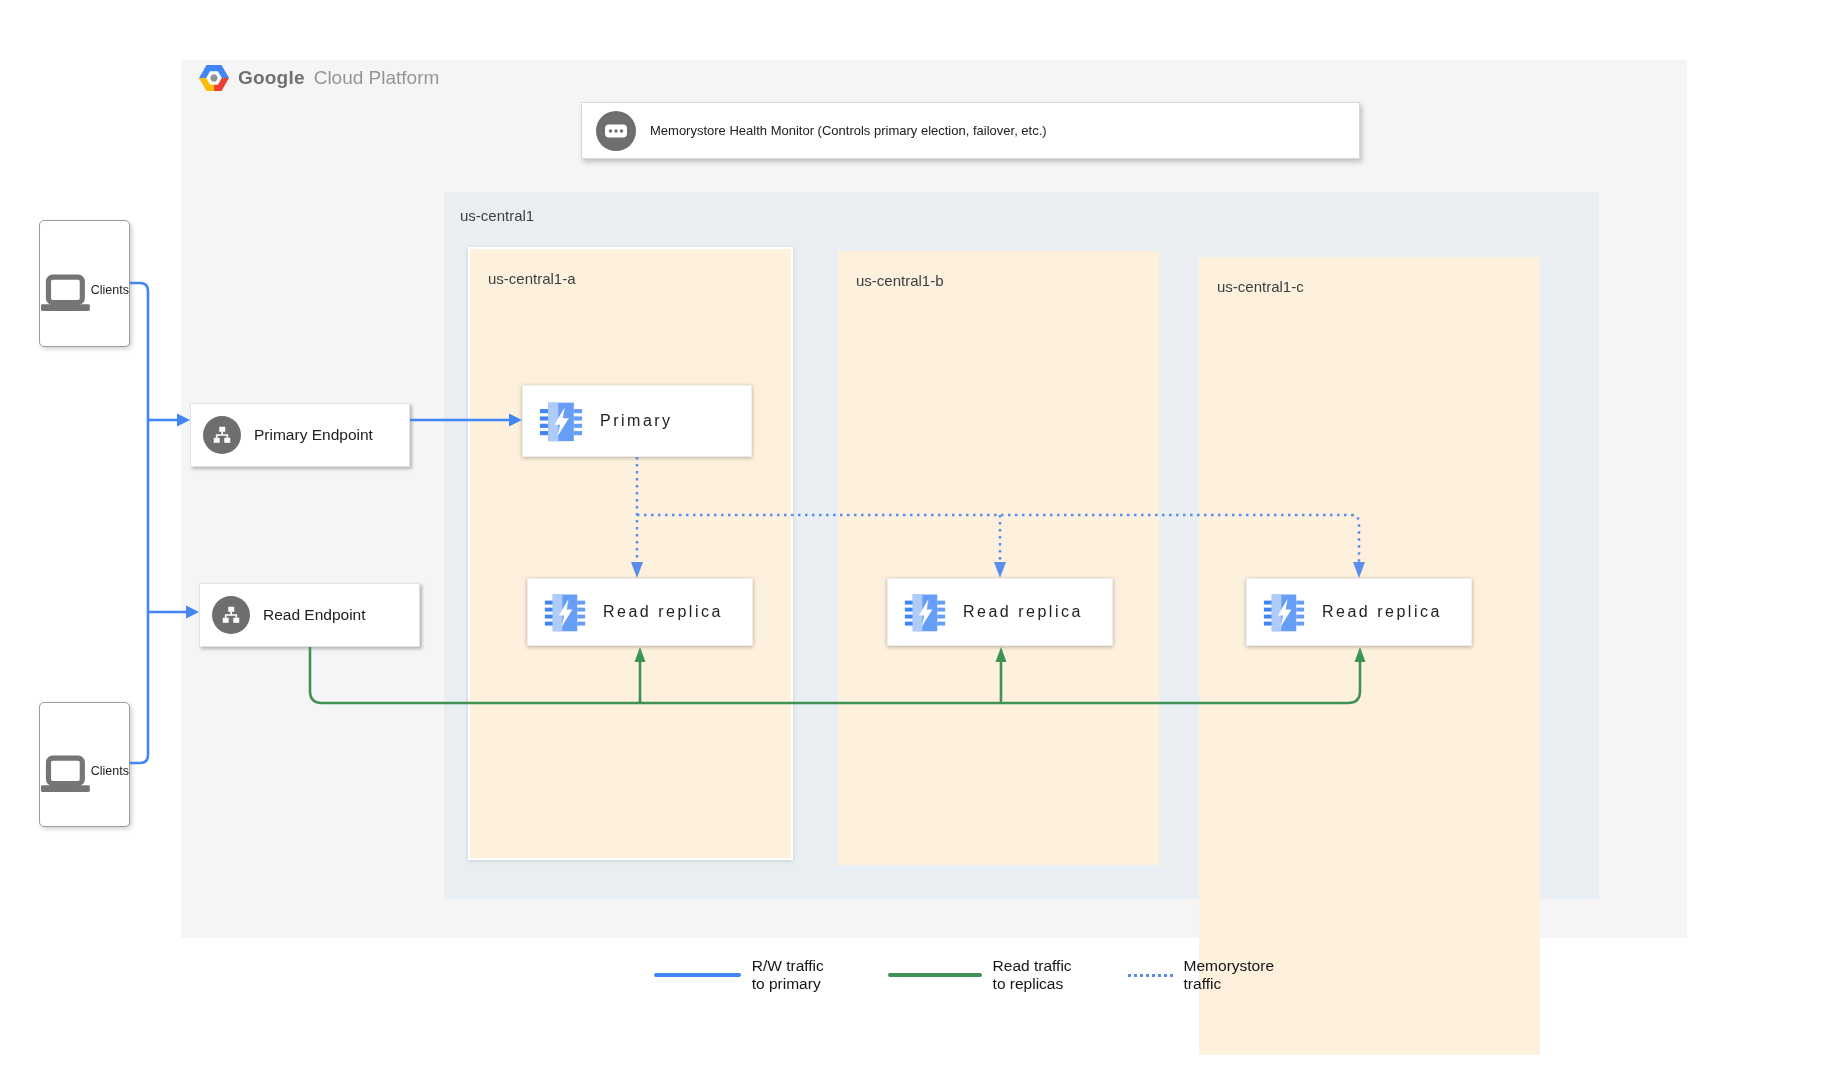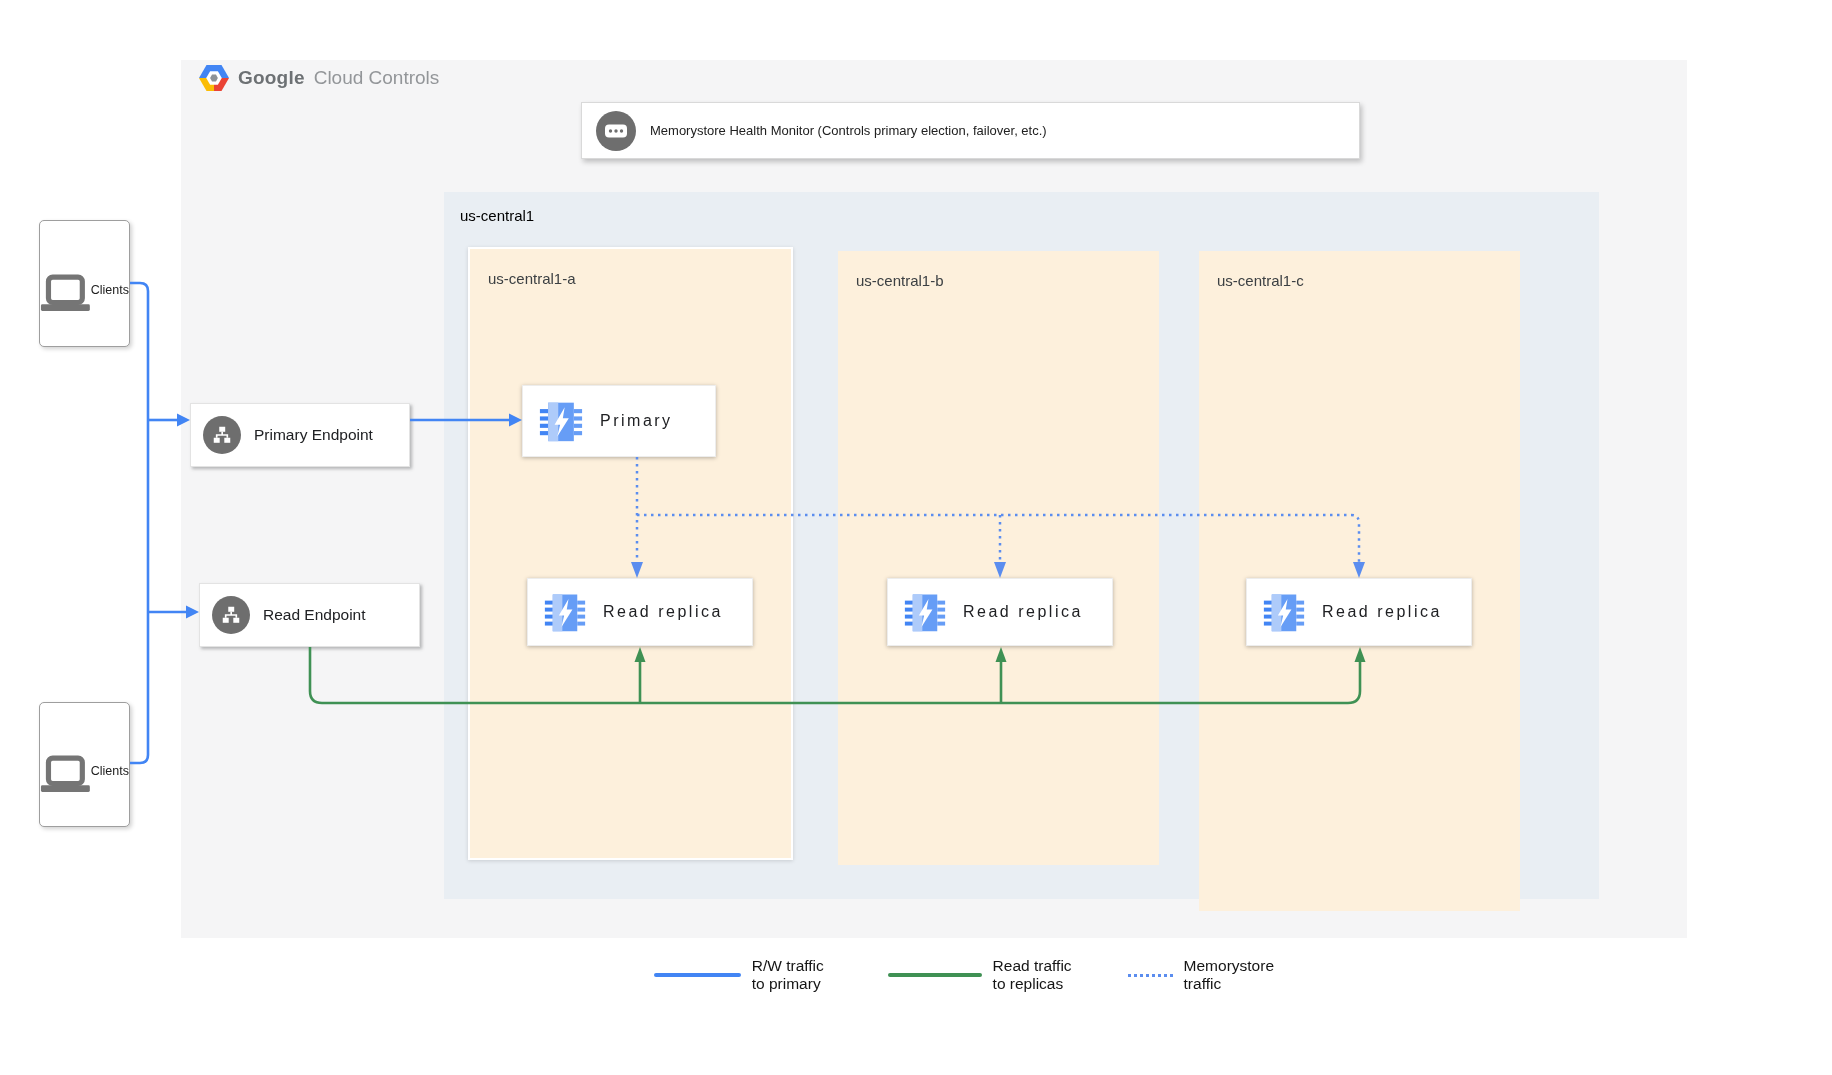--- a/index.html
+++ b/index.html
@@ -15,27 +15,27 @@
   .logo-product{font-size:19px;color:#939699;}
 
   
   .monitor{left:581px;top:102px;width:779px;height:57px;background:#fff;
            border:1px solid #d9d9d9;box-shadow:2px 3px 5px rgba(0,0,0,.22);
            display:flex;align-items:center;gap:14px;padding-left:14px;box-sizing:border-box;}
   .monitor-label{font-size:13px;color:#212121;}
 
   
   .region{left:444px;top:192px;width:1155px;height:707px;background:#e9eef3;}
-  .region-label{position:absolute;left:16px;top:15px;font-size:15px;color:#000000;}
+  .region-label{position:absolute;left:16px;top:15px;font-size:15px;color:#404040;}
   .zone{position:absolute;background:#fdf0dc;}
   .zone-label{position:absolute;left:18px;top:21px;font-size:15px;color:#3c4043;}
   .zone-a{left:24px;top:55px;width:321px;height:609px;border:2px solid #ffffff;
           box-shadow:0 1px 4px rgba(0,0,0,.14);}
   .zone-b{left:394px;top:59px;width:321px;height:614px;}
-  .zone-c{left:755px;top:59px;width:321px;height:660px;}
+  .zone-c{left:755px;top:65px;width:321px;height:798px;padding-left:20px;}
 
   
   .client-box{left:39px;width:91px;background:#fff;border:1px solid #9e9e9e;border-radius:5px;
               box-shadow:2px 2px 4px rgba(0,0,0,.18);display:flex;flex-direction:row;
               align-items:center;box-sizing:border-box;}
   .client-top{top:220px;height:127px;}
   .client-bottom{top:702px;height:125px;}
   .client-box svg{margin-top:20px;}
   .client-label{margin-top:12px;font-size:12.5px;color:#212121;}
 
@@ -45,21 +45,21 @@
   .endpoint-primary{left:190px;top:403px;width:220px;height:64px;}
   .endpoint-read{left:199px;top:583px;width:221px;height:64px;}
   .endpoint-label{font-size:15.5px;color:#202124;}
   .ep-icon{width:38px;height:38px;border-radius:50%;background:#6e6e6e;flex:0 0 auto;
            display:flex;align-items:center;justify-content:center;}
 
   
   .node{background:#fff;border:1px solid #ededed;box-shadow:0 1px 4px rgba(0,0,0,.28);
         display:flex;align-items:center;gap:17px;padding-left:16px;box-sizing:border-box;}
   .node-label{font-size:16px;letter-spacing:2.5px;color:#202124;}
-  .node-primary{left:522px;top:385px;width:194px;height:72px;}
+  .node-primary{left:522px;top:385px;width:230px;height:72px;}
   .node-ra{left:527px;top:578px;width:226px;height:68px;}
   .node-rb{left:887px;top:578px;width:226px;height:68px;}
   .node-rc{left:1246px;top:578px;width:226px;height:68px;}
 
   
   .wires{left:0;top:0;width:1832px;height:1075px;pointer-events:none;}
 
   
   .legend-item{position:absolute;top:957px;display:flex;flex-direction:row;
                align-items:center;gap:11px;}
@@ -81,21 +81,21 @@
 
   <div class="abs logo">
     <svg width="30" height="26" viewBox="0 0 30 26">
       <polygon points="0,13 7.5,0 22.5,0 30,13" fill="#4285f4"></polygon>
       <polygon points="0,13 15,13 15,26 7.5,26" fill="#fbbc05"></polygon>
       <polygon points="30,13 15,13 15,26 22.5,26" fill="#ea4335"></polygon>
       <polygon points="7.2,13 11.1,6.2 18.9,6.2 22.8,13 18.9,19.8 11.1,19.8" fill="#ffffff"></polygon>
       <polygon points="11.1,13 13.05,9.6 16.95,9.6 18.9,13 16.95,16.4 13.05,16.4" fill="#8d9297"></polygon>
     </svg>
     <span class="logo-brand">Google</span>
-    <span class="logo-product">Cloud Controls</span>
+    <span class="logo-product">Cloud Platform</span>
   </div>
 
   <div class="abs monitor">
     <svg width="40" height="40" viewBox="0 0 40 40">
       <circle cx="20" cy="20" r="20" fill="#6e6e6e"></circle>
       <rect x="9" y="13.5" width="22" height="13" rx="4" fill="#ffffff"></rect>
       <circle cx="14.5" cy="20" r="1.7" fill="#6e6e6e"></circle>
       <circle cx="20" cy="20" r="1.7" fill="#6e6e6e"></circle>
       <circle cx="25.5" cy="20" r="1.7" fill="#6e6e6e"></circle>
     </svg>

